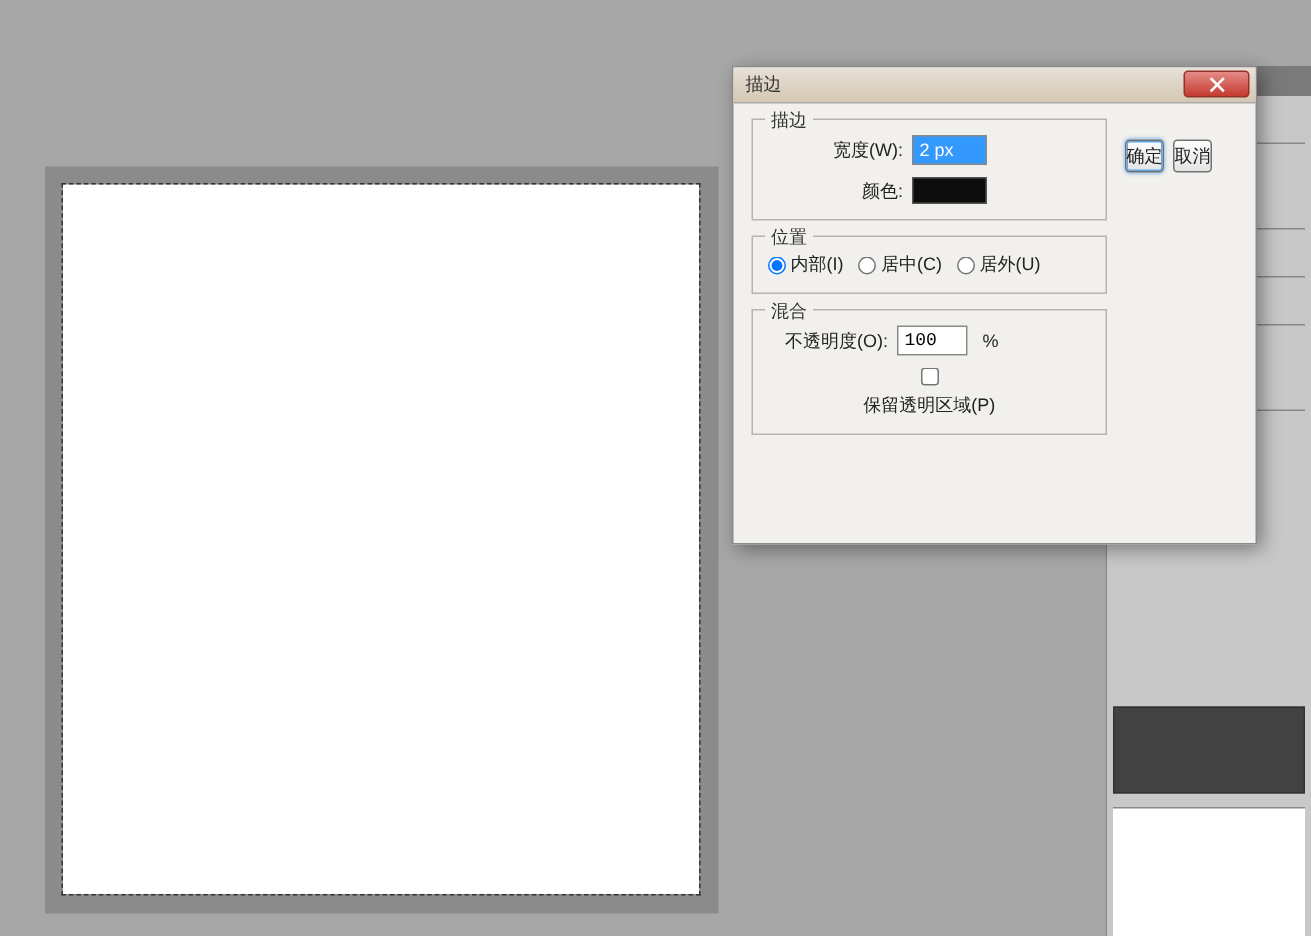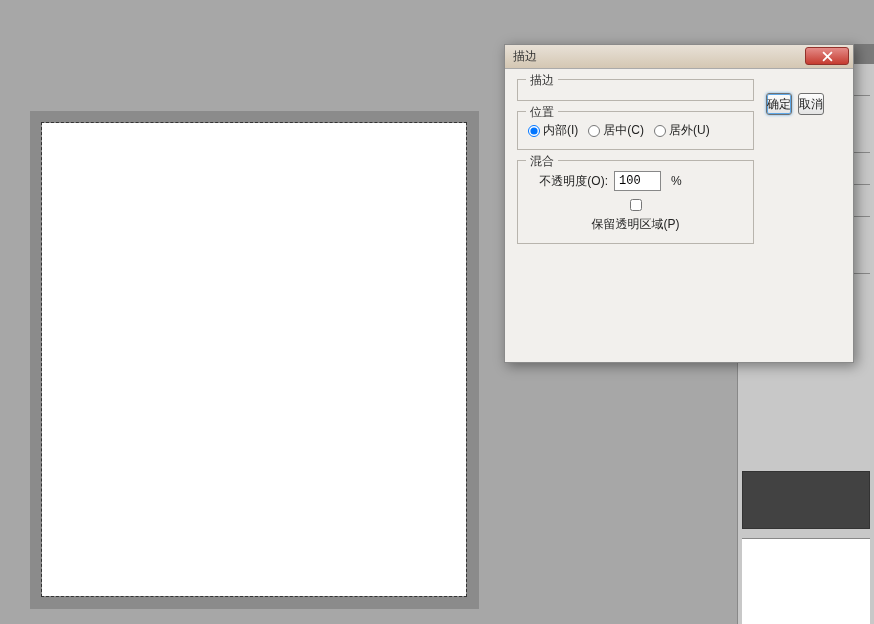--- a/index.html
+++ b/index.html
@@ -15,21 +15,21 @@
 .right-panel .grp-row { display: flex; align-items: center; gap: 4px; height: 25px; }
 .right-panel .slider { height: 1px; background: #888; flex: 1; position: relative; }
 .right-panel .lbl { font-size: 11px; color:#555; }
 .right-panel .warn { width: 10px; height: 10px; display:inline-block; }
 .right-panel .chk { width:10px; height:10px; }
 .right-panel .spacer { height: 6px; }
 .right-panel-bottom { position: absolute; bottom: 95px; left: 4px; right: 4px; height: 58px; background: #424242; border: 1px solid #333; }
 .right-panel-white { position: absolute; bottom: 0; left: 4px; right: 4px; height: 86px; background: #fff; border-top: 1px solid #888; }
 
 
-.dialog { position: absolute; left: 504px; top: 44px; width: 350px; height: 319px; background: #f2f0ed; border: 1px solid #8a8a8a; box-shadow: 3px 3px 12px rgba(0,0,0,0.4); }
+.dialog { position: absolute; left: 488px; top: 44px; width: 350px; height: 319px; background: #f2f0ed; border: 1px solid #8a8a8a; box-shadow: 3px 3px 12px rgba(0,0,0,0.4); }
 .titlebar { height: 24px; background: linear-gradient(#e8e1d7, #d4c7b3); display: flex; align-items: center; padding-left: 8px; position: relative; border-bottom: 1px solid #aaa; }
 .titlebar .title { font-size: 12px; color: #333; }
 .close-btn { position: absolute; right: 4px; top: 2px; width: 44px; height: 18px; background: linear-gradient(#e48b87, #c53b2f); border: 1px solid #92322b; border-radius: 3px; display: flex; align-items: center; justify-content: center; cursor: pointer; }
 .close-btn svg { width: 11px; height: 11px; }
 
 .dialog-body { padding: 10px 12px 10px 12px; display: flex; gap: 12px; }
 .dialog-left { flex: 1; }
 .dialog-right { width: 75px; display: flex; gap: 6px; padding-top: 14px; }
 
 .fieldset { border: 1px solid #b8b4ad; margin-bottom: 10px; padding: 10px 10px 10px 10px; position: relative; }
@@ -122,20 +122,28 @@
       <svg viewBox="0 0 10 10">
           <path d="M1 1 L9 9 M9 1 L1 9" stroke="#fff" stroke-width="1.6" fill="none"></path>
         </svg>
     </div>
   </div>
   <div class="dialog-body">
     <div class="dialog-left">
 
       <div class="fieldset">
         <div class="legend">描边</div>
+        <div class="row">
+          <div class="label">宽度(W):</div>
+          <input type="text" class="selected" style="width: 50px;" value="2 px">
+        </div>
+        <div class="row">
+          <div class="label">颜色:</div>
+          <div class="color-swatch"></div>
+        </div>
       </div>
 
       <div class="fieldset">
         <div class="legend">位置</div>
         <div class="radio-row">
           <label>
               <input type="radio" name="pos" checked="" style="">
               <span>内部(I)</span>
             </label>
           <label>

